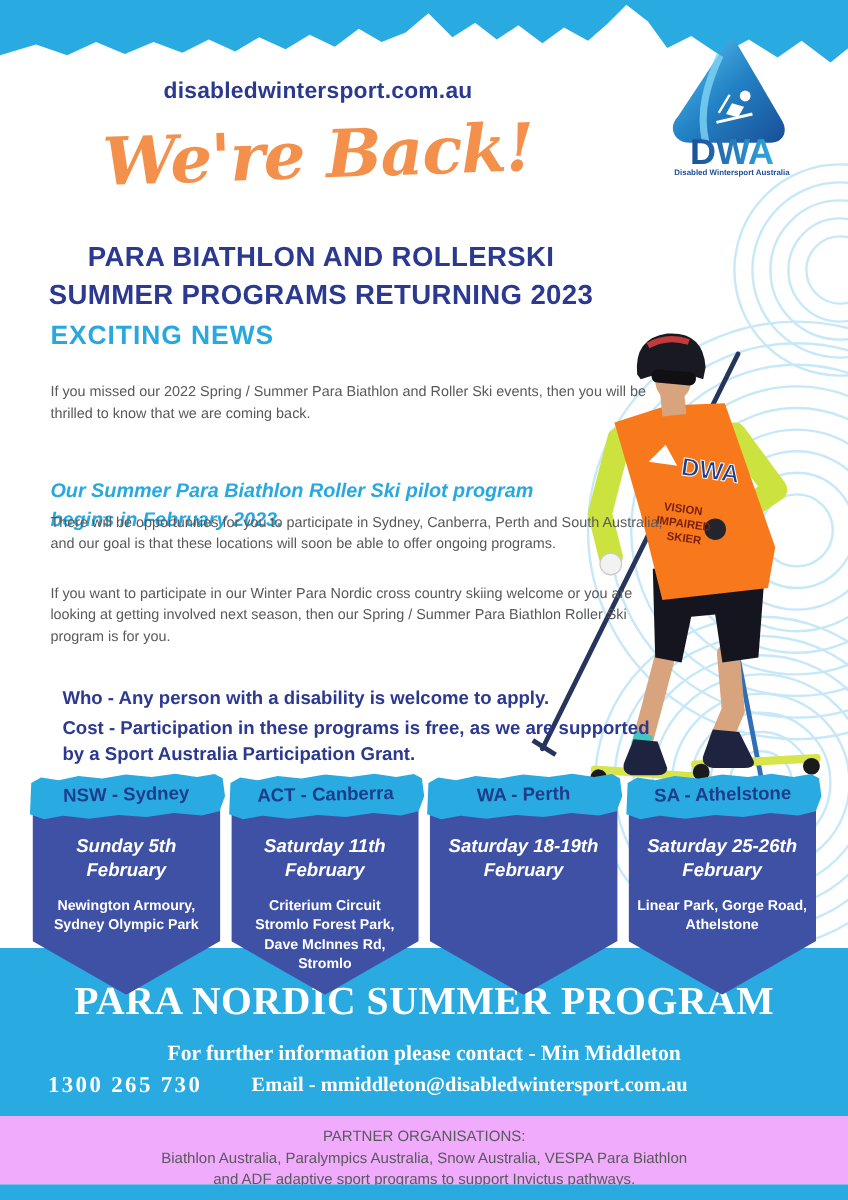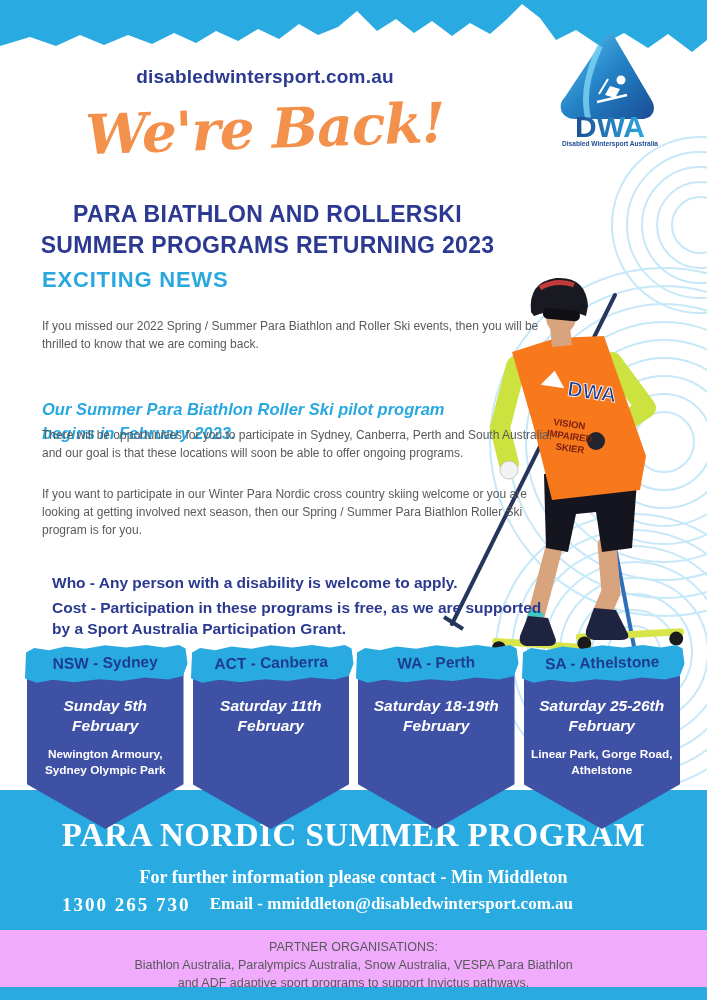--- a/index.html
+++ b/index.html
@@ -40,21 +40,21 @@
        clip-path:polygon(0 0,100% 0,100% 72%,50% 100%,0 72%);}
   .card-date{font-size:15.5px;font-weight:bold;line-height:1.28;margin-bottom:10px;white-space:pre-line;font-style:italic;}
   .card-venue{font-size:11.8px;font-weight:bold;line-height:1.4;white-space:pre-line;}
 
   .band{position:absolute;top:790px;left:0;width:707px;height:140px;background:#29ABE2;z-index:1;font-family:Liberation Serif, serif;}
   .band-title{position:absolute;top:27px;width:100%;text-align:center;color:#fff;
        font-weight:bold;font-size:33px;letter-spacing:.5px;}
   .band-contact{position:absolute;top:77px;width:100%;text-align:center;color:#fff;
        font-weight:bold;font-size:18px;}
   .band-row{position:absolute;top:104px;left:0;width:629px;display:flex;
-       justify-content:space-between;box-sizing:border-box;padding:0 56px 0 62px;color:#fff;font-weight:bold;}
+       justify-content:space-between;box-sizing:border-box;padding:0 56px 0 40px;color:#fff;font-weight:bold;}
   .phone{font-size:19px;letter-spacing:2px;}
   .email{font-size:17px;}
 
   .partners{position:absolute;top:930px;left:0;width:707px;height:57px;background:#f0abfc;
        z-index:2;text-align:center;color:#58595B;font-size:12.5px;line-height:1.45;padding-top:8px;
        box-sizing:border-box;}
   .bottom-strip{position:absolute;top:987px;left:0;width:707px;height:13px;background:#29ABE2;z-index:2;}
 </style>
 </head>
 <body>
@@ -193,20 +193,23 @@
 February</div>
         <div class="card-venue">Newington Armoury,
 Sydney Olympic Park</div>
       </div>
     </div>
     <div class="card">
       <div class="card-header">ACT - Canberra</div>
       <div class="card-body">
         <div class="card-date">Saturday 11th
 February</div>
+        <div class="card-venue">Criterium Circuit
+Stromlo Forest Park,
+Dave McInnes Rd, Stromlo</div>
       </div>
     </div>
     <div class="card">
       <div class="card-header">WA - Perth</div>
       <div class="card-body">
         <div class="card-date">Saturday 18-19th
 February</div>
       </div>
     </div>
     <div class="card">

